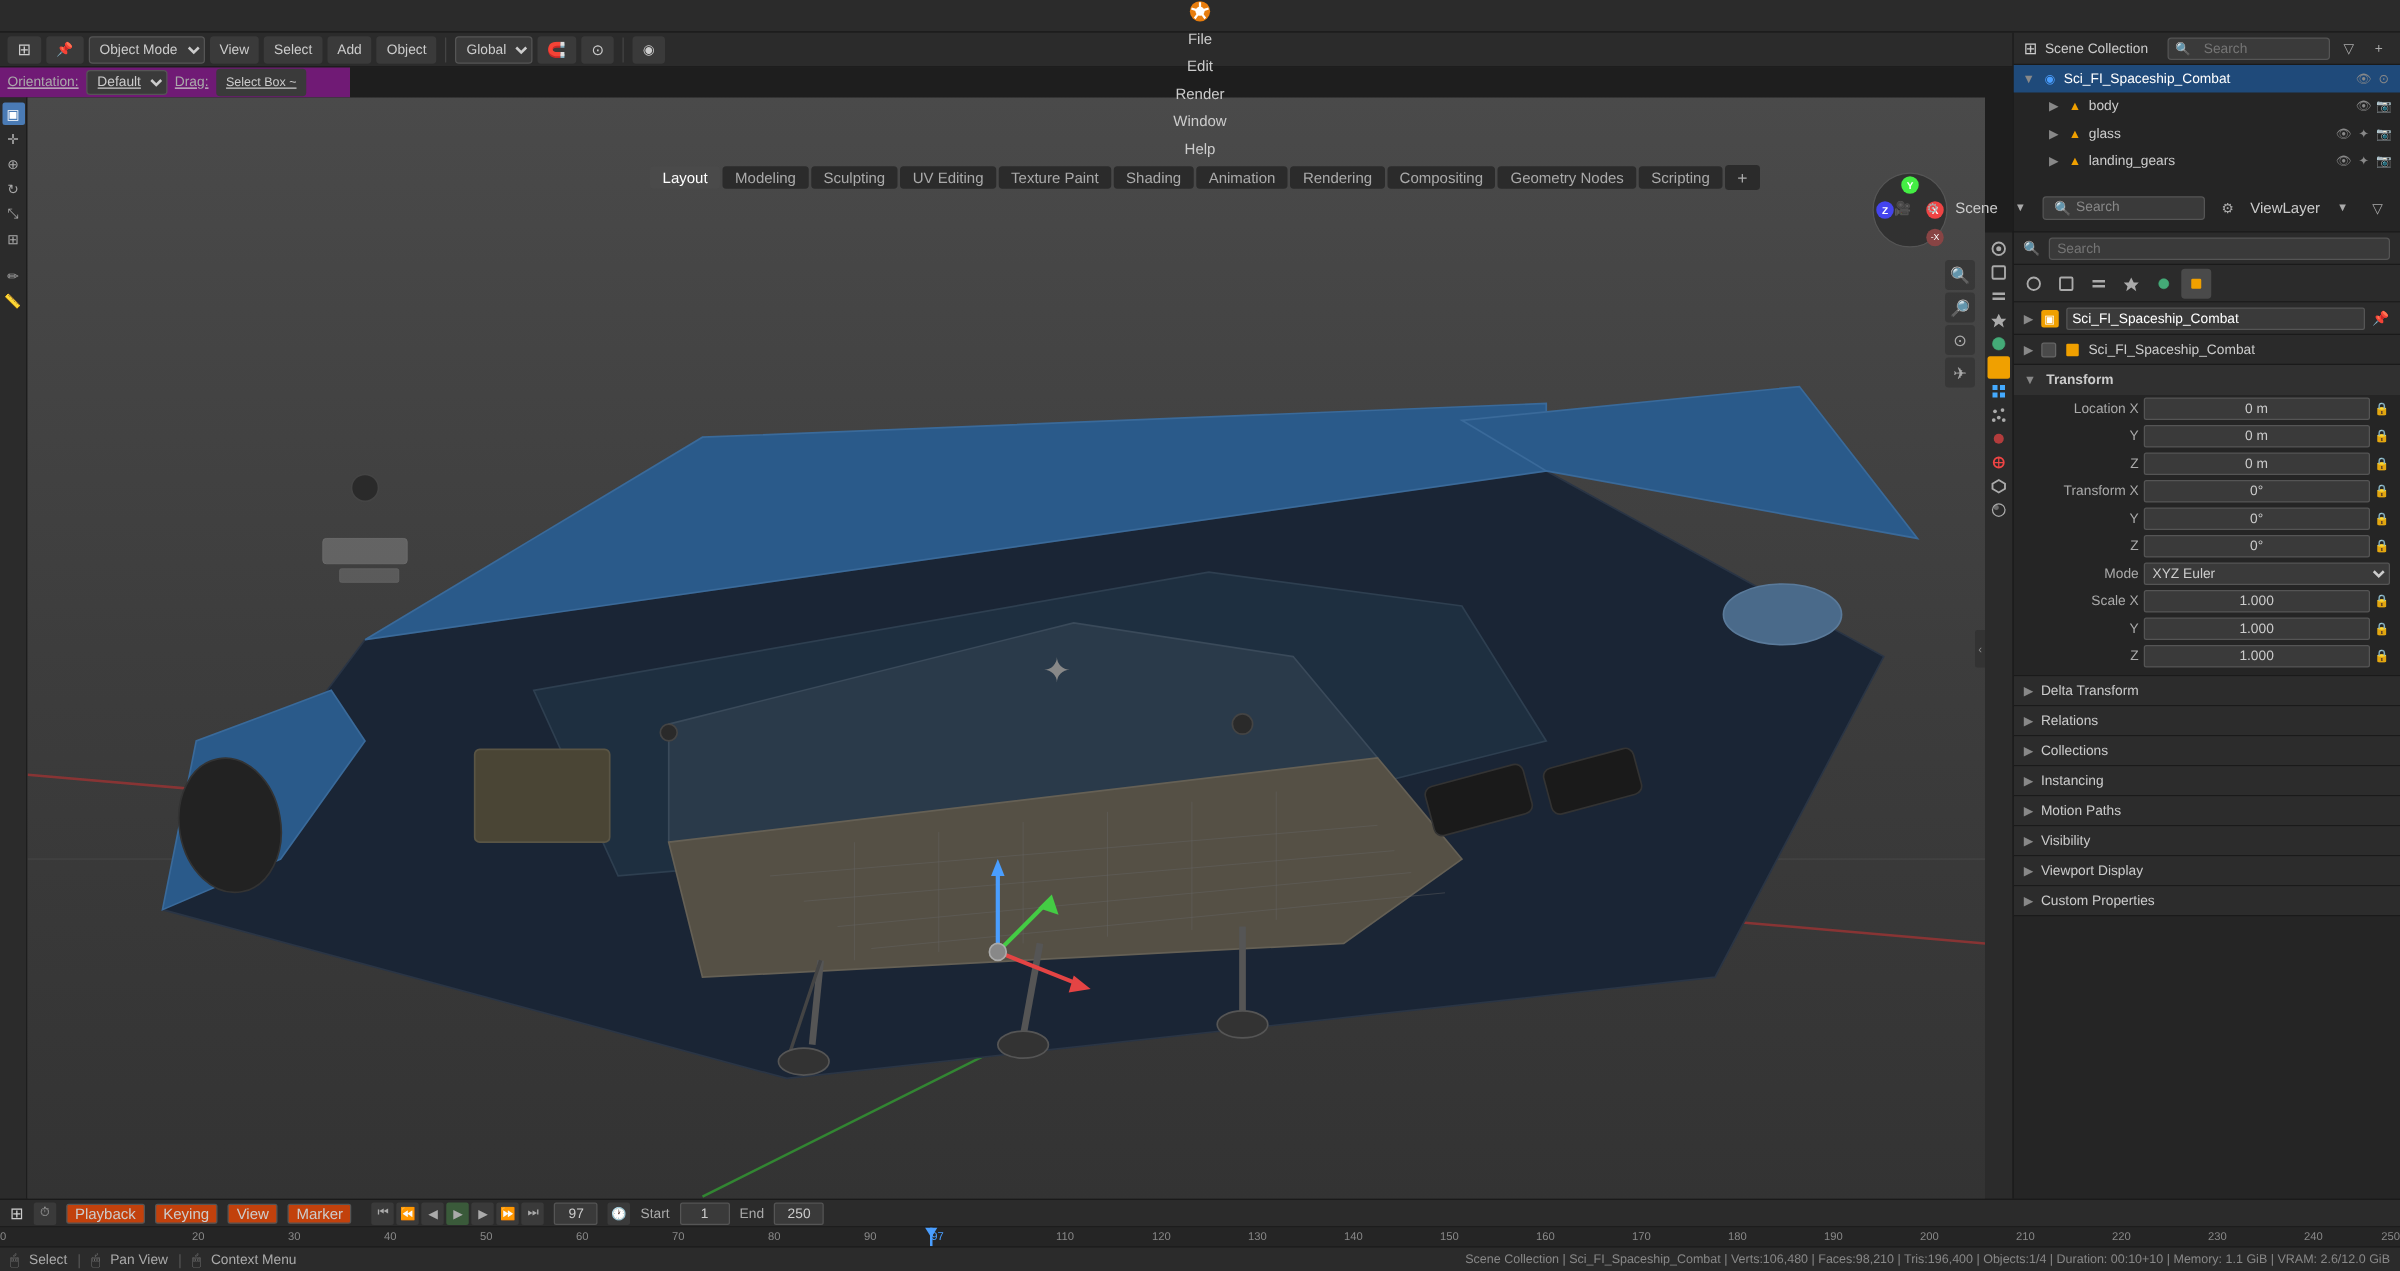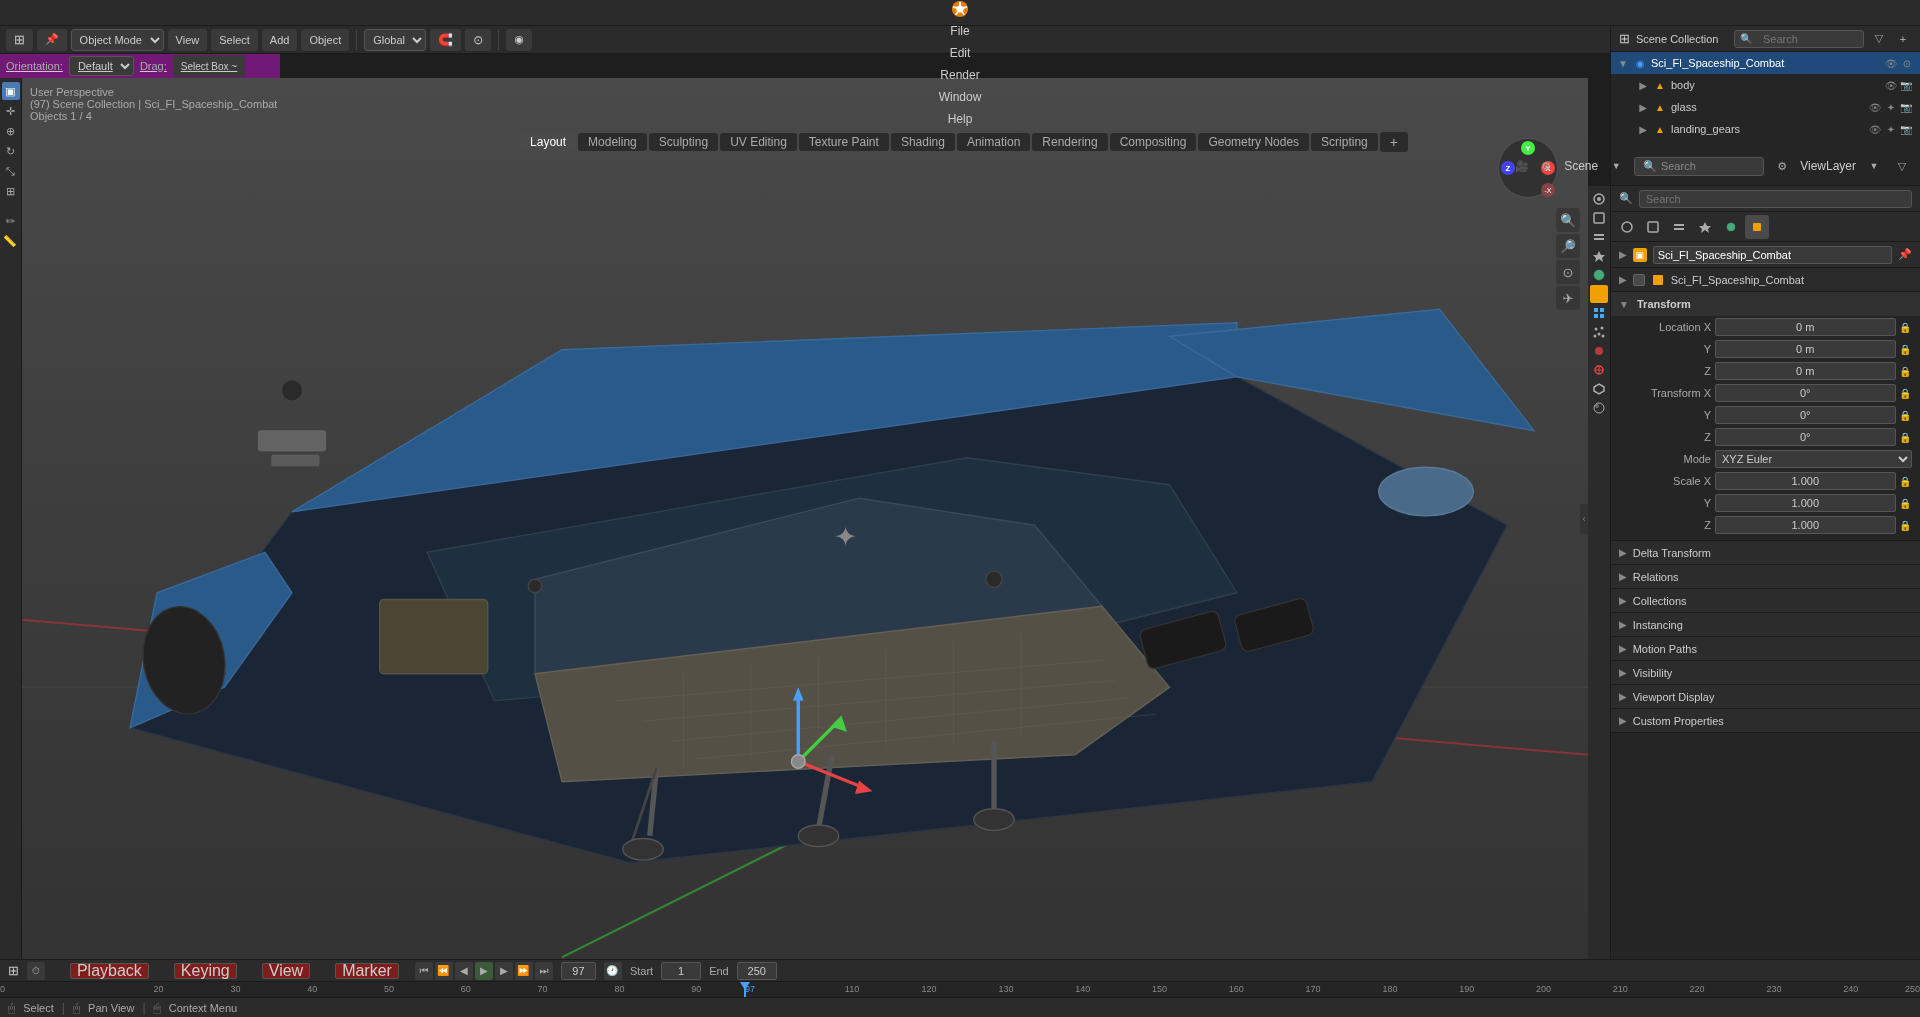--- a/index.html
+++ b/index.html
@@ -615,28 +615,28 @@
       color: #555;
     }
 
     
     .col-blue { color: #4a9eff; }
     .col-orange { color: #f0a000; }
 
     
     .tl-mode-btn {
       padding: 1px 6px;
-      background: #7f1d1d;
+      background: #c2410c;
       border: 1px solid #555;
       border-radius: 2px;
       color: #ccc;
-      font-size: 16px;
+      font-size: 12px;
       cursor: pointer;
       height: 16px;
-      display: flex; align-items: center; margin-left: 17px;
+      display: flex; align-items: center;
     }
   </style>
 </head>
 <body>
 
 <div class="top-menubar">
 
   <div style="width:22px;height:22px;display:flex;align-items:center;justify-content:center;cursor:pointer;">
     <svg width="18" height="18" viewBox="0 0 100 100">
       <circle cx="50" cy="50" r="45" fill="#e87d0d"></circle>
@@ -804,27 +804,20 @@
       </g>
 
       <rect x="265" y="385" width="80" height="55" rx="3" fill="#4a4535" stroke="#5a5545" stroke-width="1"></rect>
 
       <rect x="175" y="260" width="50" height="15" rx="2" fill="#888" stroke="#999" stroke-width="0.5" opacity="0.5"></rect>
       <rect x="185" y="278" width="35" height="8" rx="1" fill="#777" stroke="#888" stroke-width="0.5" opacity="0.5"></rect>
 
       <ellipse cx="1040" cy="305" rx="35" ry="18" fill="#4a6a8a" stroke="#5a7a9a" stroke-width="1"></ellipse>
     </svg>
 
-    <div class="viewport-info">
-      <div class="perspective-label">User Perspective</div>
-      <div class="scene-path">(97) Scene Collection | Sci_FI_Spaceship_Combat</div>
-      <div class="objects-count">
-        <span>Objects</span>&nbsp;<span>1 / 4</span>
-      </div>
-    </div>
 
     <div class="viewport-gizmo">
       <div style="position:relative;width:60px;height:60px;">
 
         <div style="position:absolute;top:0;left:0;width:60px;height:60px;border-radius:50%;background:rgba(40,40,40,0.7);border:1px solid #555;">
           <div style="position:absolute;top:22px;right:2px;width:14px;height:14px;border-radius:50%;background:#e44;display:flex;align-items:center;justify-content:center;font-size:8px;font-weight:bold;color:#fff;">X</div>
           <div style="position:absolute;top:2px;left:22px;width:14px;height:14px;border-radius:50%;background:#4e4;display:flex;align-items:center;justify-content:center;font-size:8px;font-weight:bold;color:#fff;">Y</div>
           <div style="position:absolute;top:22px;left:2px;width:14px;height:14px;border-radius:50%;background:#44e;display:flex;align-items:center;justify-content:center;font-size:8px;font-weight:bold;color:#fff;">Z</div>
           <div style="position:absolute;top:44px;right:2px;width:14px;height:14px;border-radius:50%;background:#844;display:flex;align-items:center;justify-content:center;font-size:7px;color:#fff;">-X</div>
         </div>
@@ -1215,13 +1208,14 @@
 <div class="status-bar">
   <span style="color:#888;">🖱</span>
   <span class="status-item">Select</span>
   <span class="status-separator">|</span>
   <span style="color:#888;">🖱</span>
   <span class="status-item">Pan View</span>
   <span class="status-separator">|</span>
   <span style="color:#888;">🖱</span>
   <span class="status-item">Context Menu</span>
   <span class="status-separator" style="margin-left:auto;"></span>
+  <span class="status-item" style="margin-left:auto;font-size:10px;color:#888;">Scene Collection | Sci_FI_Spaceship_Combat | Verts:106,480 | Faces:98,210 | Tris:196,400 | Objects:1/4 | Duration: 00:10+10 | Memory: 1.1 GiB | VRAM: 2.6/12.0 GiB</span>
 </div>
 
 </body></html>

